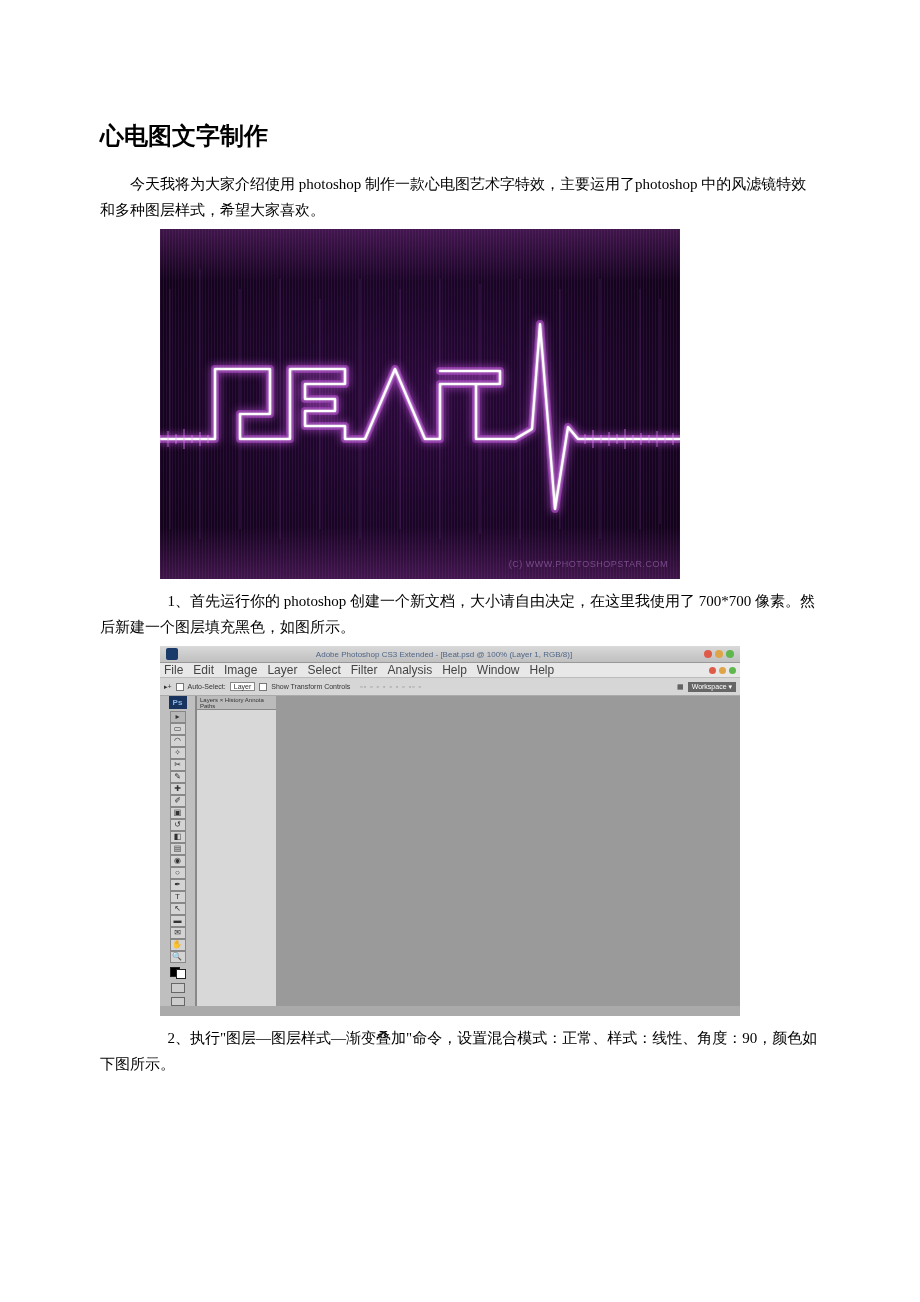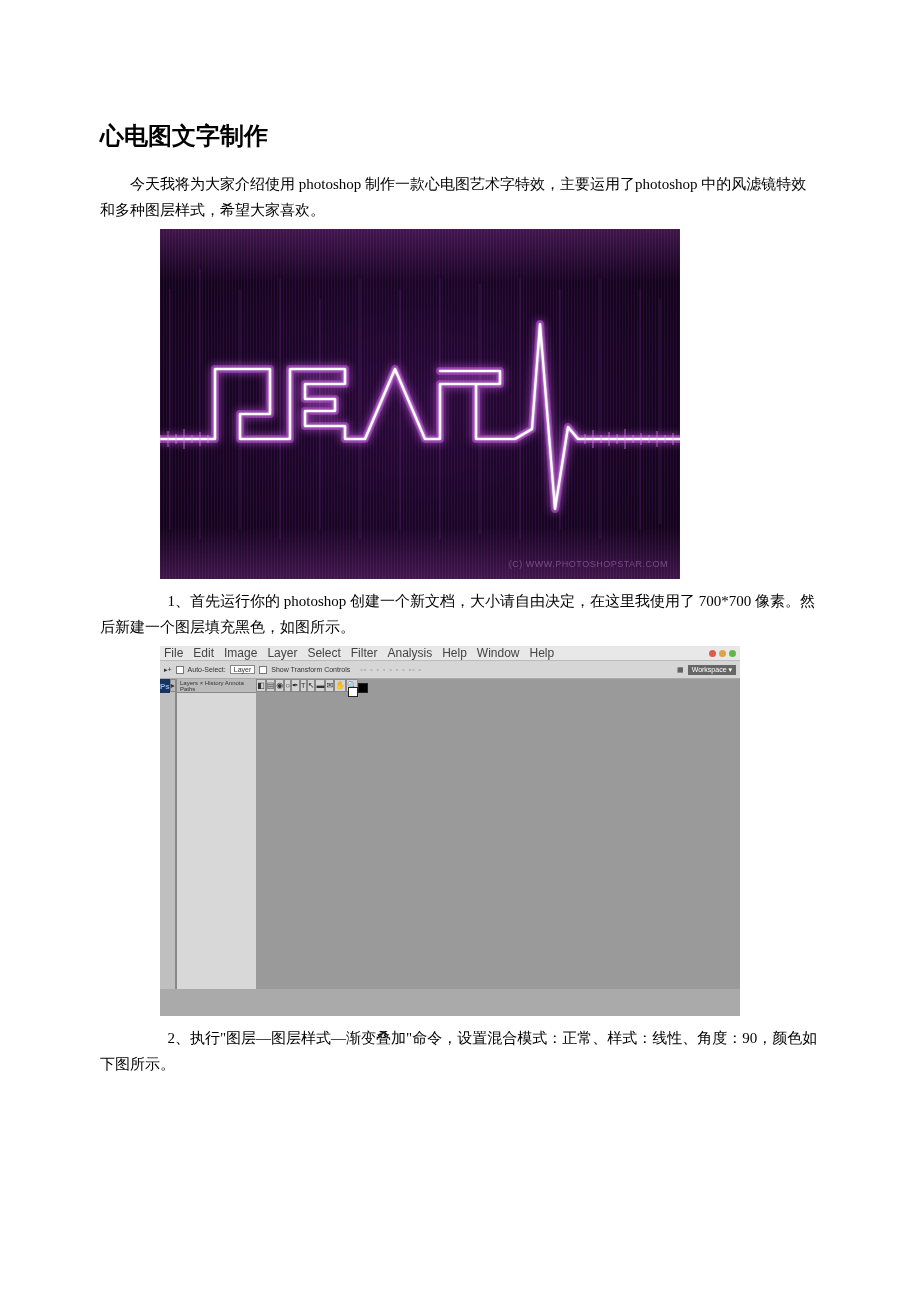--- a/index.html
+++ b/index.html
@@ -156,24 +156,26 @@
       padding: 1px 4px;
       font-size: 7px;
     }
     .fig2 .body {
       flex: 1;
       display: flex;
       height: 310px;
       background: #9a9a9a;
     }
     .fig2 .toolbox {
-      width: 16px;
+      width: 36px;
       background: #bfbfbf;
       border-right: 1px solid #888;
       display: flex;
+      flex-direction: column;
+      align-items: center;
     }
     .fig2 .toolbox .ps {
       width: 18px; height: 14px;
       background: #18345e;
       color: #89b4e8;
       font-size: 8px;
       font-weight: bold;
       display: flex;
       align-items: center;
       justify-content: center;
@@ -390,20 +392,29 @@
     <div class="watermark">(C) WWW.PHOTOSHOPSTAR.COM</div>
   </div>
 </div>
 
 <p class="step">
   <span class="step-first" style="display:block;">1、首先运行你的 photoshop 创建一个新文档，大小请自由决定，在这里我使用了 700*700 像素。然后新建一个图层填充黑色，如图所示。</span>
 </p>
 
 <div class="img-wrap" style="margin-left:60px;">
   <div class="fig2">
+    <div class="titlebar">
+      <div class="ps-icon"></div>
+      <div class="title-text">Adobe Photoshop CS3 Extended - [Beat.psd @ 100% (Layer 1, RGB/8)]</div>
+      <div class="dots">
+        <div class="dot" style="background:#e05a48"></div>
+        <div class="dot" style="background:#e0a448"></div>
+        <div class="dot" style="background:#5fb74e"></div>
+      </div>
+    </div>
     <div class="menubar">
       <span>File</span>
       <span>Edit</span>
       <span>Image</span>
       <span>Layer</span>
       <span>Select</span>
       <span>Filter</span>
       <span>Analysis</span>
       <span>Help</span>
       <span>Window</span>

